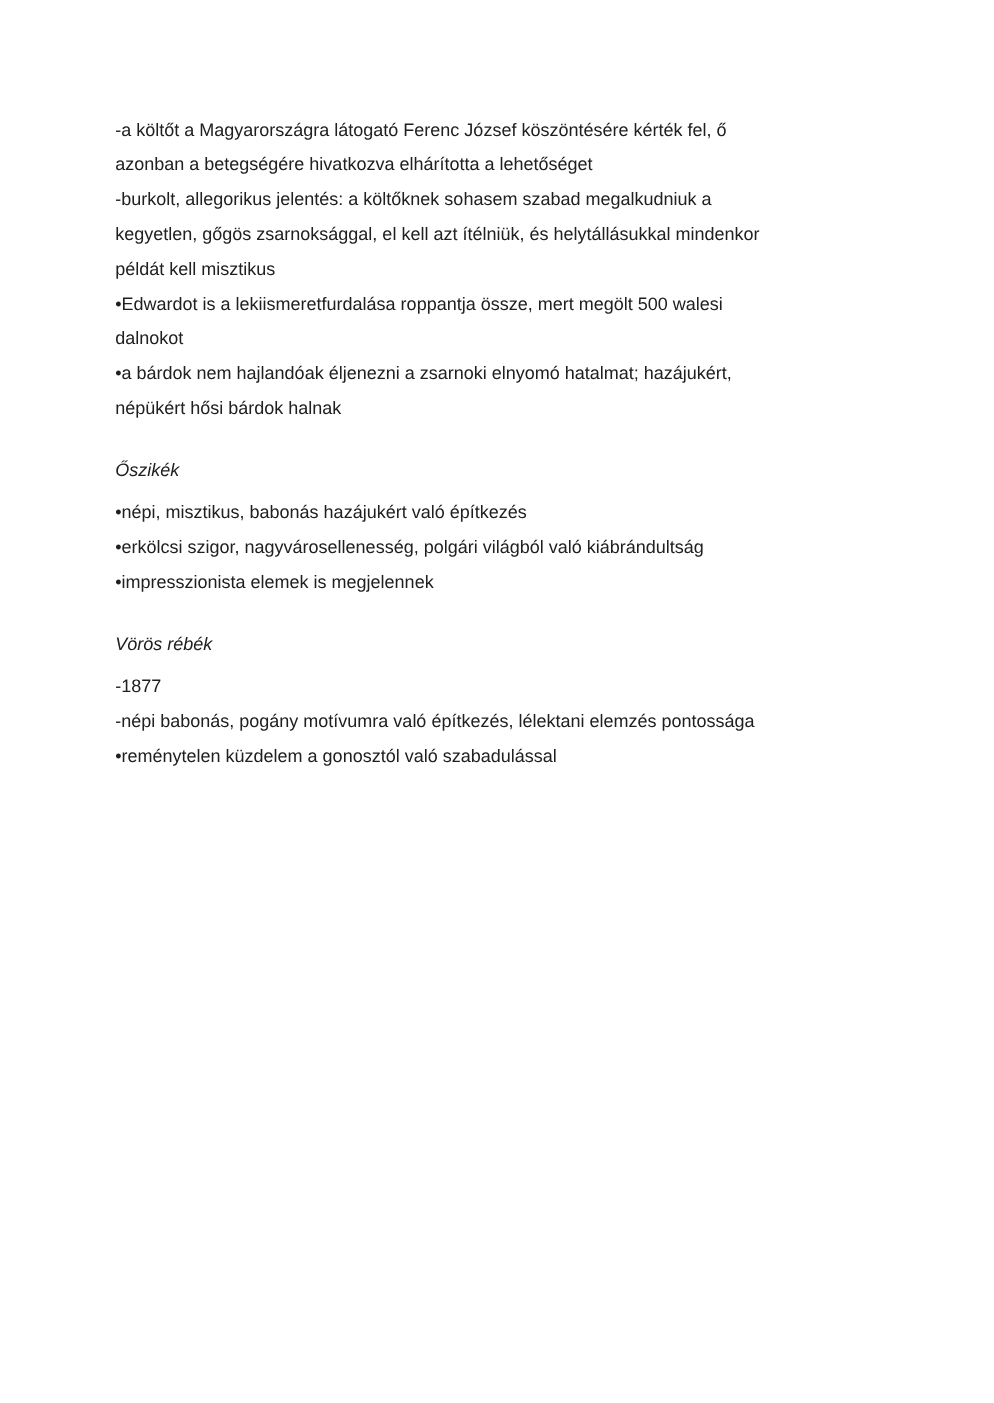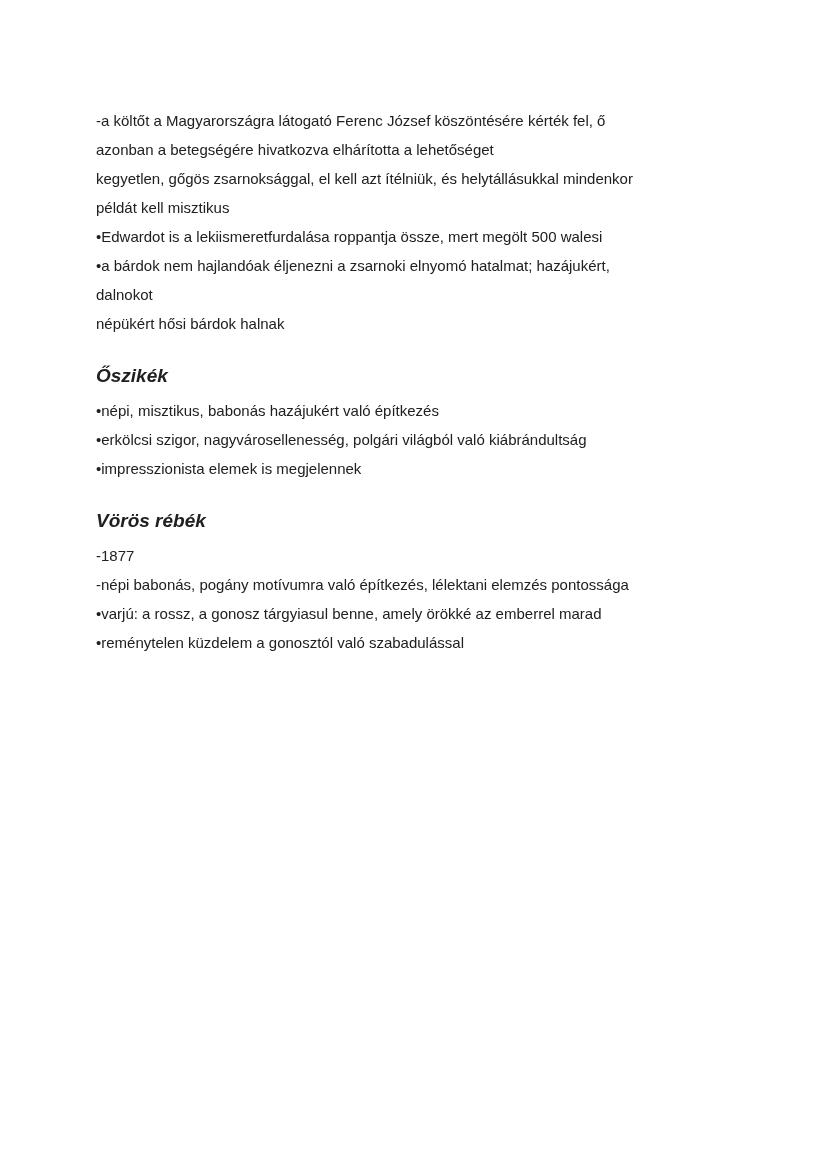--- a/index.html
+++ b/index.html
@@ -9,65 +9,64 @@
   }
   body {
     width: 828px;
     height: 1169px;
     background: #ffffff;
     color: #202020;
     font-family: "Liberation Sans", "DejaVu Sans", sans-serif;
     overflow: hidden;
   }
   .doc {
-    padding: 58px 96px 0 96px;
+    padding: 94px 96px 0 96px;
     width: 748px;
-    margin-top: 48px;
   }
   .section { margin: 0; }
   .section + .section { margin-top: 23px; }
   .heading {
     margin: 0 0 6px 0;
-    font-size: 19px;
+    font-size: 15px;
     line-height: 29px;
-    font-weight: bold;
+    font-weight: normal;
     font-style: italic;
     white-space: pre;
   }
   .line {
     margin: 0;
     font-size: 15px;
     line-height: 29px;
     white-space: pre;
   }
 </style>
 </head>
 <body>
 
 <div class="doc">
 
   <div class="section">
     <p class="line">-a költőt a Magyarországra látogató Ferenc József köszöntésére kérték fel, ő</p>
     <p class="line">azonban a betegségére hivatkozva elhárította a lehetőséget</p>
+    <p class="line">-burkolt, allegorikus jelentés: a költőknek sohasem szabad megalkudniuk a</p>
     <p class="line">kegyetlen, gőgös zsarnoksággal, el kell azt ítélniük, és helytállásukkal mindenkor</p>
     <p class="line">példát kell misztikus</p>
     <p class="line">•Edwardot is a lekiismeretfurdalása roppantja össze, mert megölt 500 walesi</p>
+    <p class="line">dalnokot</p>
     <p class="line">•a bárdok nem hajlandóak éljenezni a zsarnoki elnyomó hatalmat; hazájukért,</p>
-    <p class="line">dalnokot</p>
     <p class="line">népükért hősi bárdok halnak</p>
   </div>
 
   <div class="section">
     <p class="heading">Őszikék</p>
     <p class="line">•népi, misztikus, babonás hazájukért való építkezés</p>
     <p class="line">•erkölcsi szigor, nagyvárosellenesség, polgári világból való kiábrándultság</p>
     <p class="line">•impresszionista elemek is megjelennek</p>
   </div>
 
   <div class="section">
     <p class="heading">Vörös rébék</p>
     <p class="line">-1877</p>
     <p class="line">-népi babonás, pogány motívumra való építkezés, lélektani elemzés pontossága</p>
-    <p class="line">•varjú: a rossz, a gonosz tárgyiasul benne, amely örökké az emberrel marad</p>
     <p class="line">•reménytelen küzdelem a gonosztól való szabadulással</p>
   </div>
 
 </div>
 
 </body></html>

